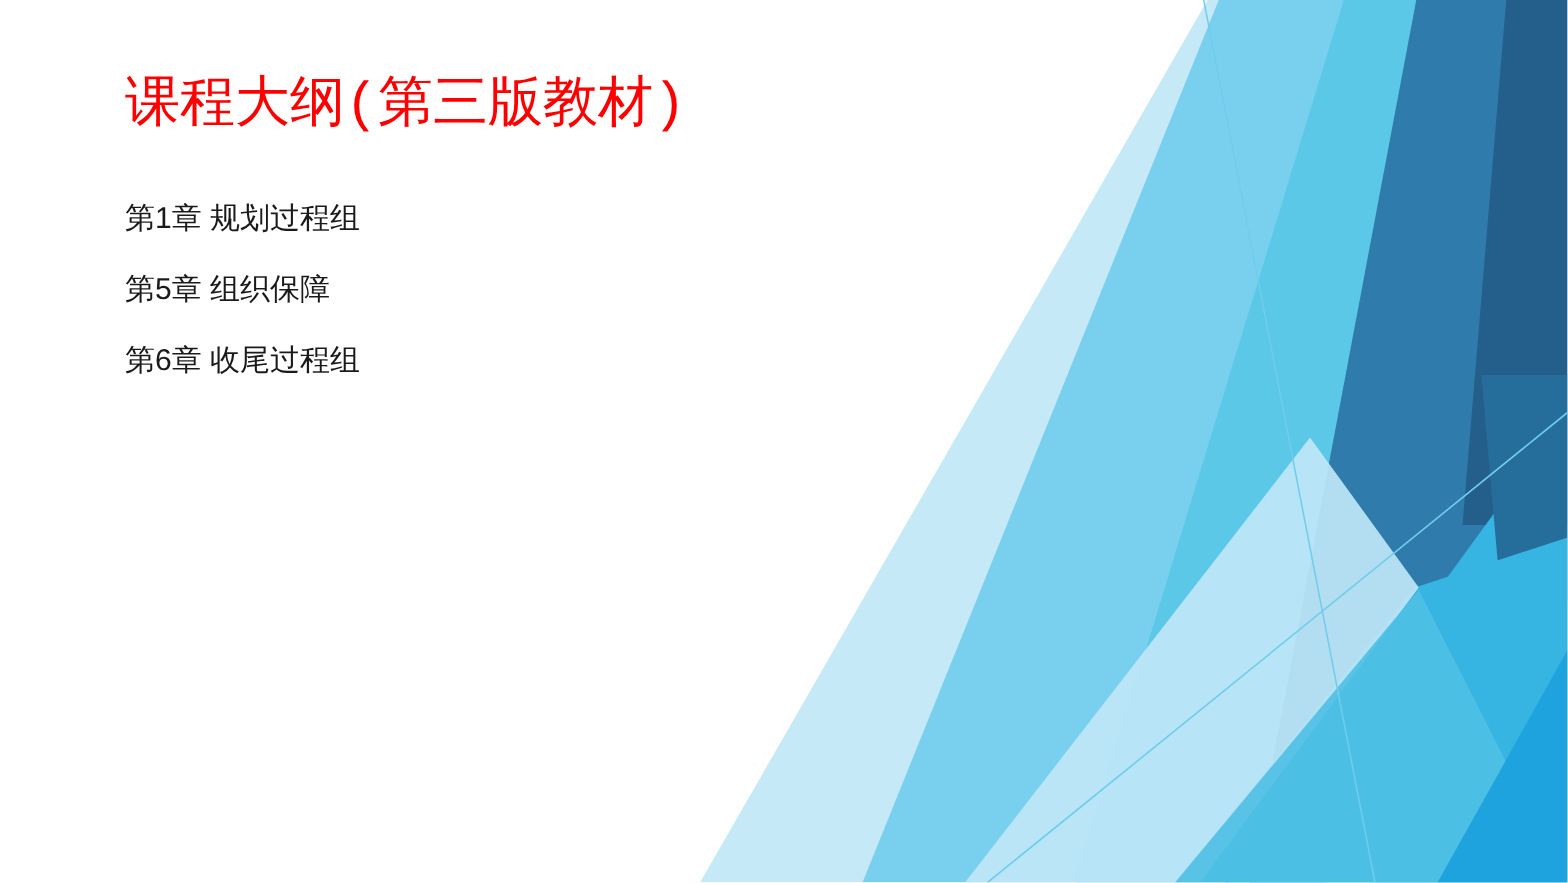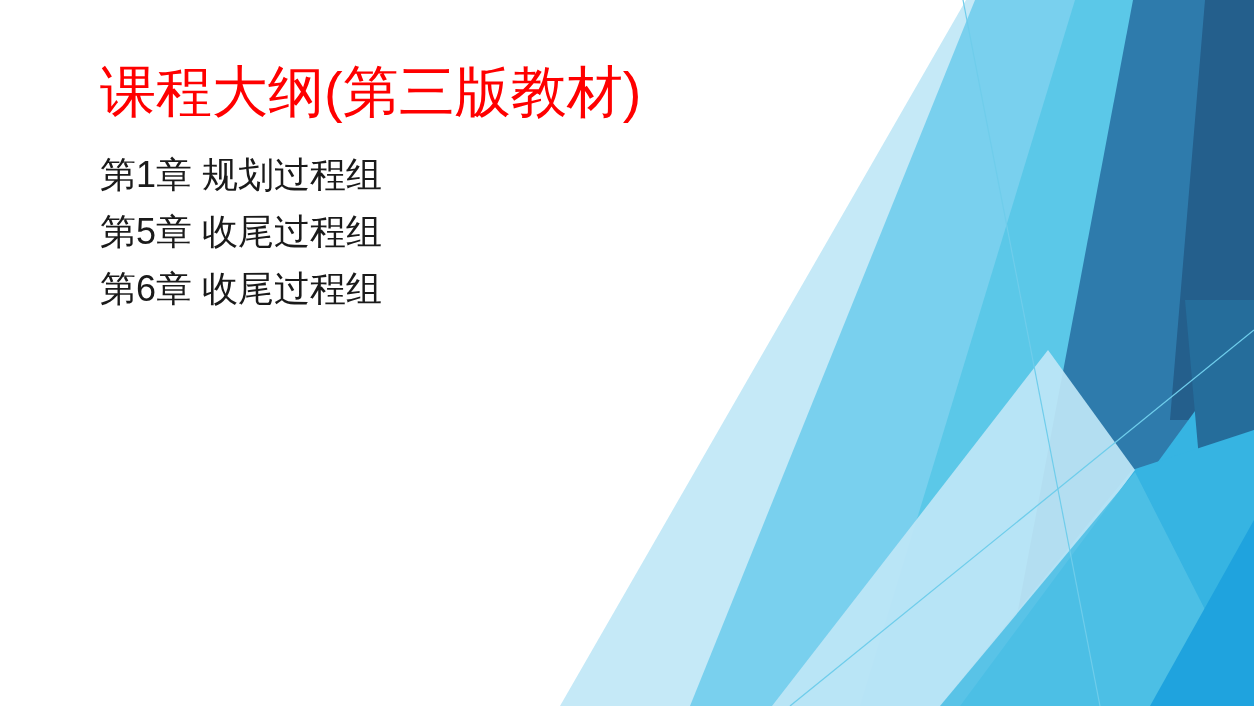--- a/index.html
+++ b/index.html
@@ -27,36 +27,37 @@
     position: absolute;
     left: 0;
     top: 0;
     width: 100%;
     height: 100%;
   }
   #slide-title {
     position: absolute;
     left: 100px;
     top: 62px;
-    font-size: 56px;
+    font-size: 44px;
     line-height: 1.08;
     color: #ff0000;
     white-space: nowrap;
     letter-spacing: 0px;
+    font-family: Liberation Mono, monospace;
   }
   #outline-list {
     position: absolute;
     left: 100px;
     top: 146px;
     list-style: none;
     margin: 0;
     padding: 0;
   }
   #outline-list li {
-    font-size: 36px;
+    font-size: 24px;
     line-height: 57px;
     color: #1a1a1a;
     white-space: nowrap;
   }
 </style>
 </head>
 <body>
 
 <div id="slide">
 
@@ -90,18 +91,18 @@
 
     <line x1="963" y1="0" x2="1100" y2="706" stroke="#6FCDEB" stroke-width="1.2"></line>
   </svg>
 
   <div id="content">
 
     <div id="slide-title">课程大纲(第三版教材)</div>
 
     <ul id="outline-list">
       <li>第1章 规划过程组</li>
-      <li>第5章 收尾过程组</li>
+      <li>第5章 组织保障</li>
       <li>第6章 收尾过程组</li>
     </ul>
 
   </div>
 </div>
 
 </body></html>

